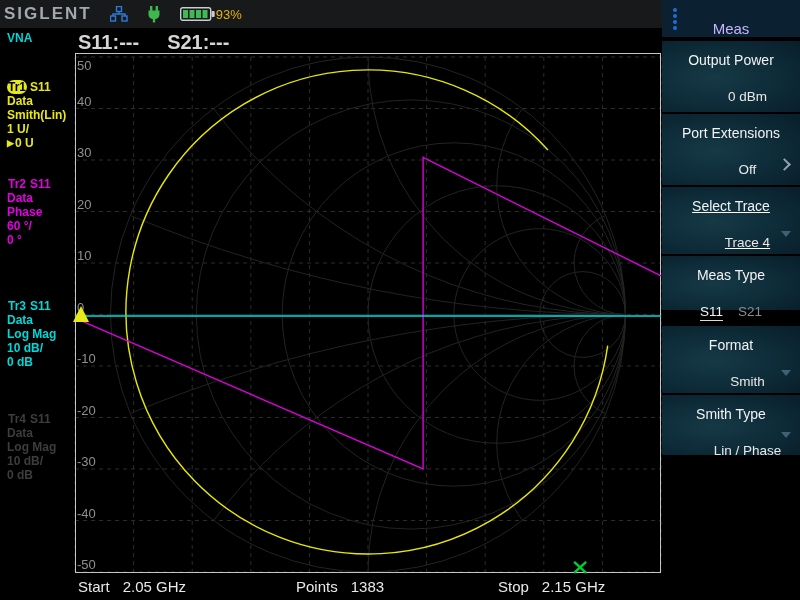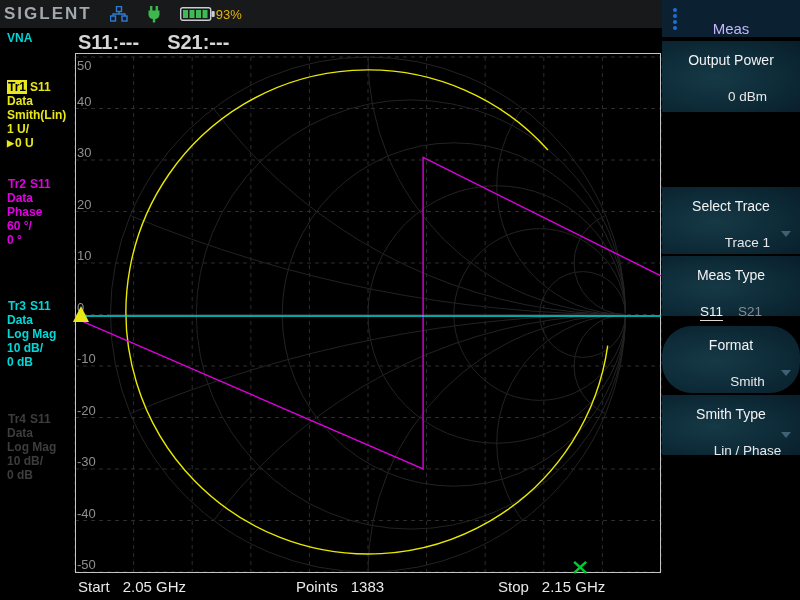--- a/index.html
+++ b/index.html
@@ -8,21 +8,21 @@
   
   .topbar{position:absolute;left:0;top:0;width:800px;height:28px;background:#17191b;
           display:flex;align-items:center;}
   .brand{color:#a2a8ae;font-weight:bold;font-size:17px;letter-spacing:2px;margin-left:4px;}
   .tb-icon{margin-left:18px;display:flex;align-items:center;}
   .batt-pct{color:#eab308;font-size:13px;}
   
   .vna{position:absolute;left:7px;top:31px;font-size:12px;font-weight:bold;color:#00d4d4;}
   .trace-block{position:absolute;left:7px;font-size:12px;font-weight:bold;line-height:14px;
                white-space:nowrap;}
-  .trace-id{padding:0 1px;}
+  .trace-id{padding:0 1px;border-radius:7px;}
   .trace-param{margin-left:3px;}
   .ref-arrow{font-size:9px;margin-right:1px;vertical-align:1px;}
   
   .status{position:absolute;left:78px;top:31px;font-size:20px;font-weight:bold;color:#d6d6d6;}
   .status span{margin-right:28px;}
   #plot{position:absolute;left:0;top:0;pointer-events:none;}
   
   .footer{position:absolute;top:578px;left:0;width:800px;font-size:15px;color:#e9e9e9;}
   .footer .grp{position:absolute;white-space:nowrap;}
   .footer .lab{margin-right:13px;}
@@ -31,22 +31,22 @@
   .menu{position:absolute;left:662px;top:0;width:138px;height:600px;background:#000;}
   .menu-header{position:absolute;left:0;top:0;width:138px;height:37px;background:#0b2132;
                display:flex;align-items:flex-end;justify-content:center;
                font-size:15px;color:#c4b5fd;}
   .menu-dots{position:absolute;left:11px;top:8px;display:flex;flex-direction:column;gap:2px;}
   .menu-dots i{width:4px;height:4px;border-radius:50%;background:#1d6ed8;}
   .menu-btn{position:absolute;left:0;width:138px;
             background:radial-gradient(ellipse at 38% 52%,#163946 0%,#0d2a37 58%,#091e2a 100%);
             display:flex;flex-direction:column;justify-content:space-between;
             padding:11px 0 13px 0;box-sizing:border-box;gap:21px;}
-  .b1{top:41px;height:71px;} .b2{top:114px;height:71px;} .b3{top:187px;height:67px;}
-  .b4{top:256px;height:60px;} .b5{top:326px;height:67px;border-radius:30px;} .b6{top:395px;height:60px;}
+  .b1{top:41px;height:71px;} .b2{top:114px;height:71px;} .b3{top:187px;height:67px;text-decoration:underline;}
+  .b4{top:256px;height:54px;} .b5{top:326px;height:67px;} .b6{top:395px;height:60px;}
   .btn-label{font-size:14px;color:#f2f2f2;text-align:center;}
   .btn-value{font-size:13.5px;color:#e8e8e8;text-align:center;position:relative;padding-left:33px;}
   .dd-arrow{position:absolute;right:9px;bottom:17px;width:0;height:0;
             border-left:5px solid transparent;border-right:5px solid transparent;
             border-top:6px solid #3f6173;}
   .chev{position:absolute;right:11px;bottom:16px;width:7px;height:7px;
         border-top:2px solid #93a5b0;border-right:2px solid #93a5b0;
         transform:rotate(45deg);}
   .mt-row{display:flex;justify-content:center;gap:15px;font-size:13.5px;text-align:center;}
   .mt-sel{color:#f2f2f2;border-bottom:1.5px solid #dcdcdc;padding-bottom:1px;}
@@ -208,24 +208,29 @@
         <i></i>
       </span>
     <span>Meas</span>
   </div>
 
   <div class="menu-btn b1">
     <div class="btn-label">Output Power</div>
     <div class="btn-value">0 dBm</div>
   </div>
 
+  <div class="menu-btn b2">
+    <div class="btn-label">Port Extensions</div>
+    <div class="btn-value">Off</div>
+    <span class="chev"></span>
+  </div>
 
   <div class="menu-btn b3">
     <div class="btn-label">Select Trace</div>
-    <div class="btn-value">Trace 1</div>
+    <div class="btn-value">Trace 4</div>
     <span class="dd-arrow"></span>
   </div>
 
   <div class="menu-btn b4">
     <div class="btn-label">Meas Type</div>
     <div class="mt-row">
       <span class="mt-sel">S11</span>
       <span class="mt-unsel">S21</span>
     </div>
   </div>

